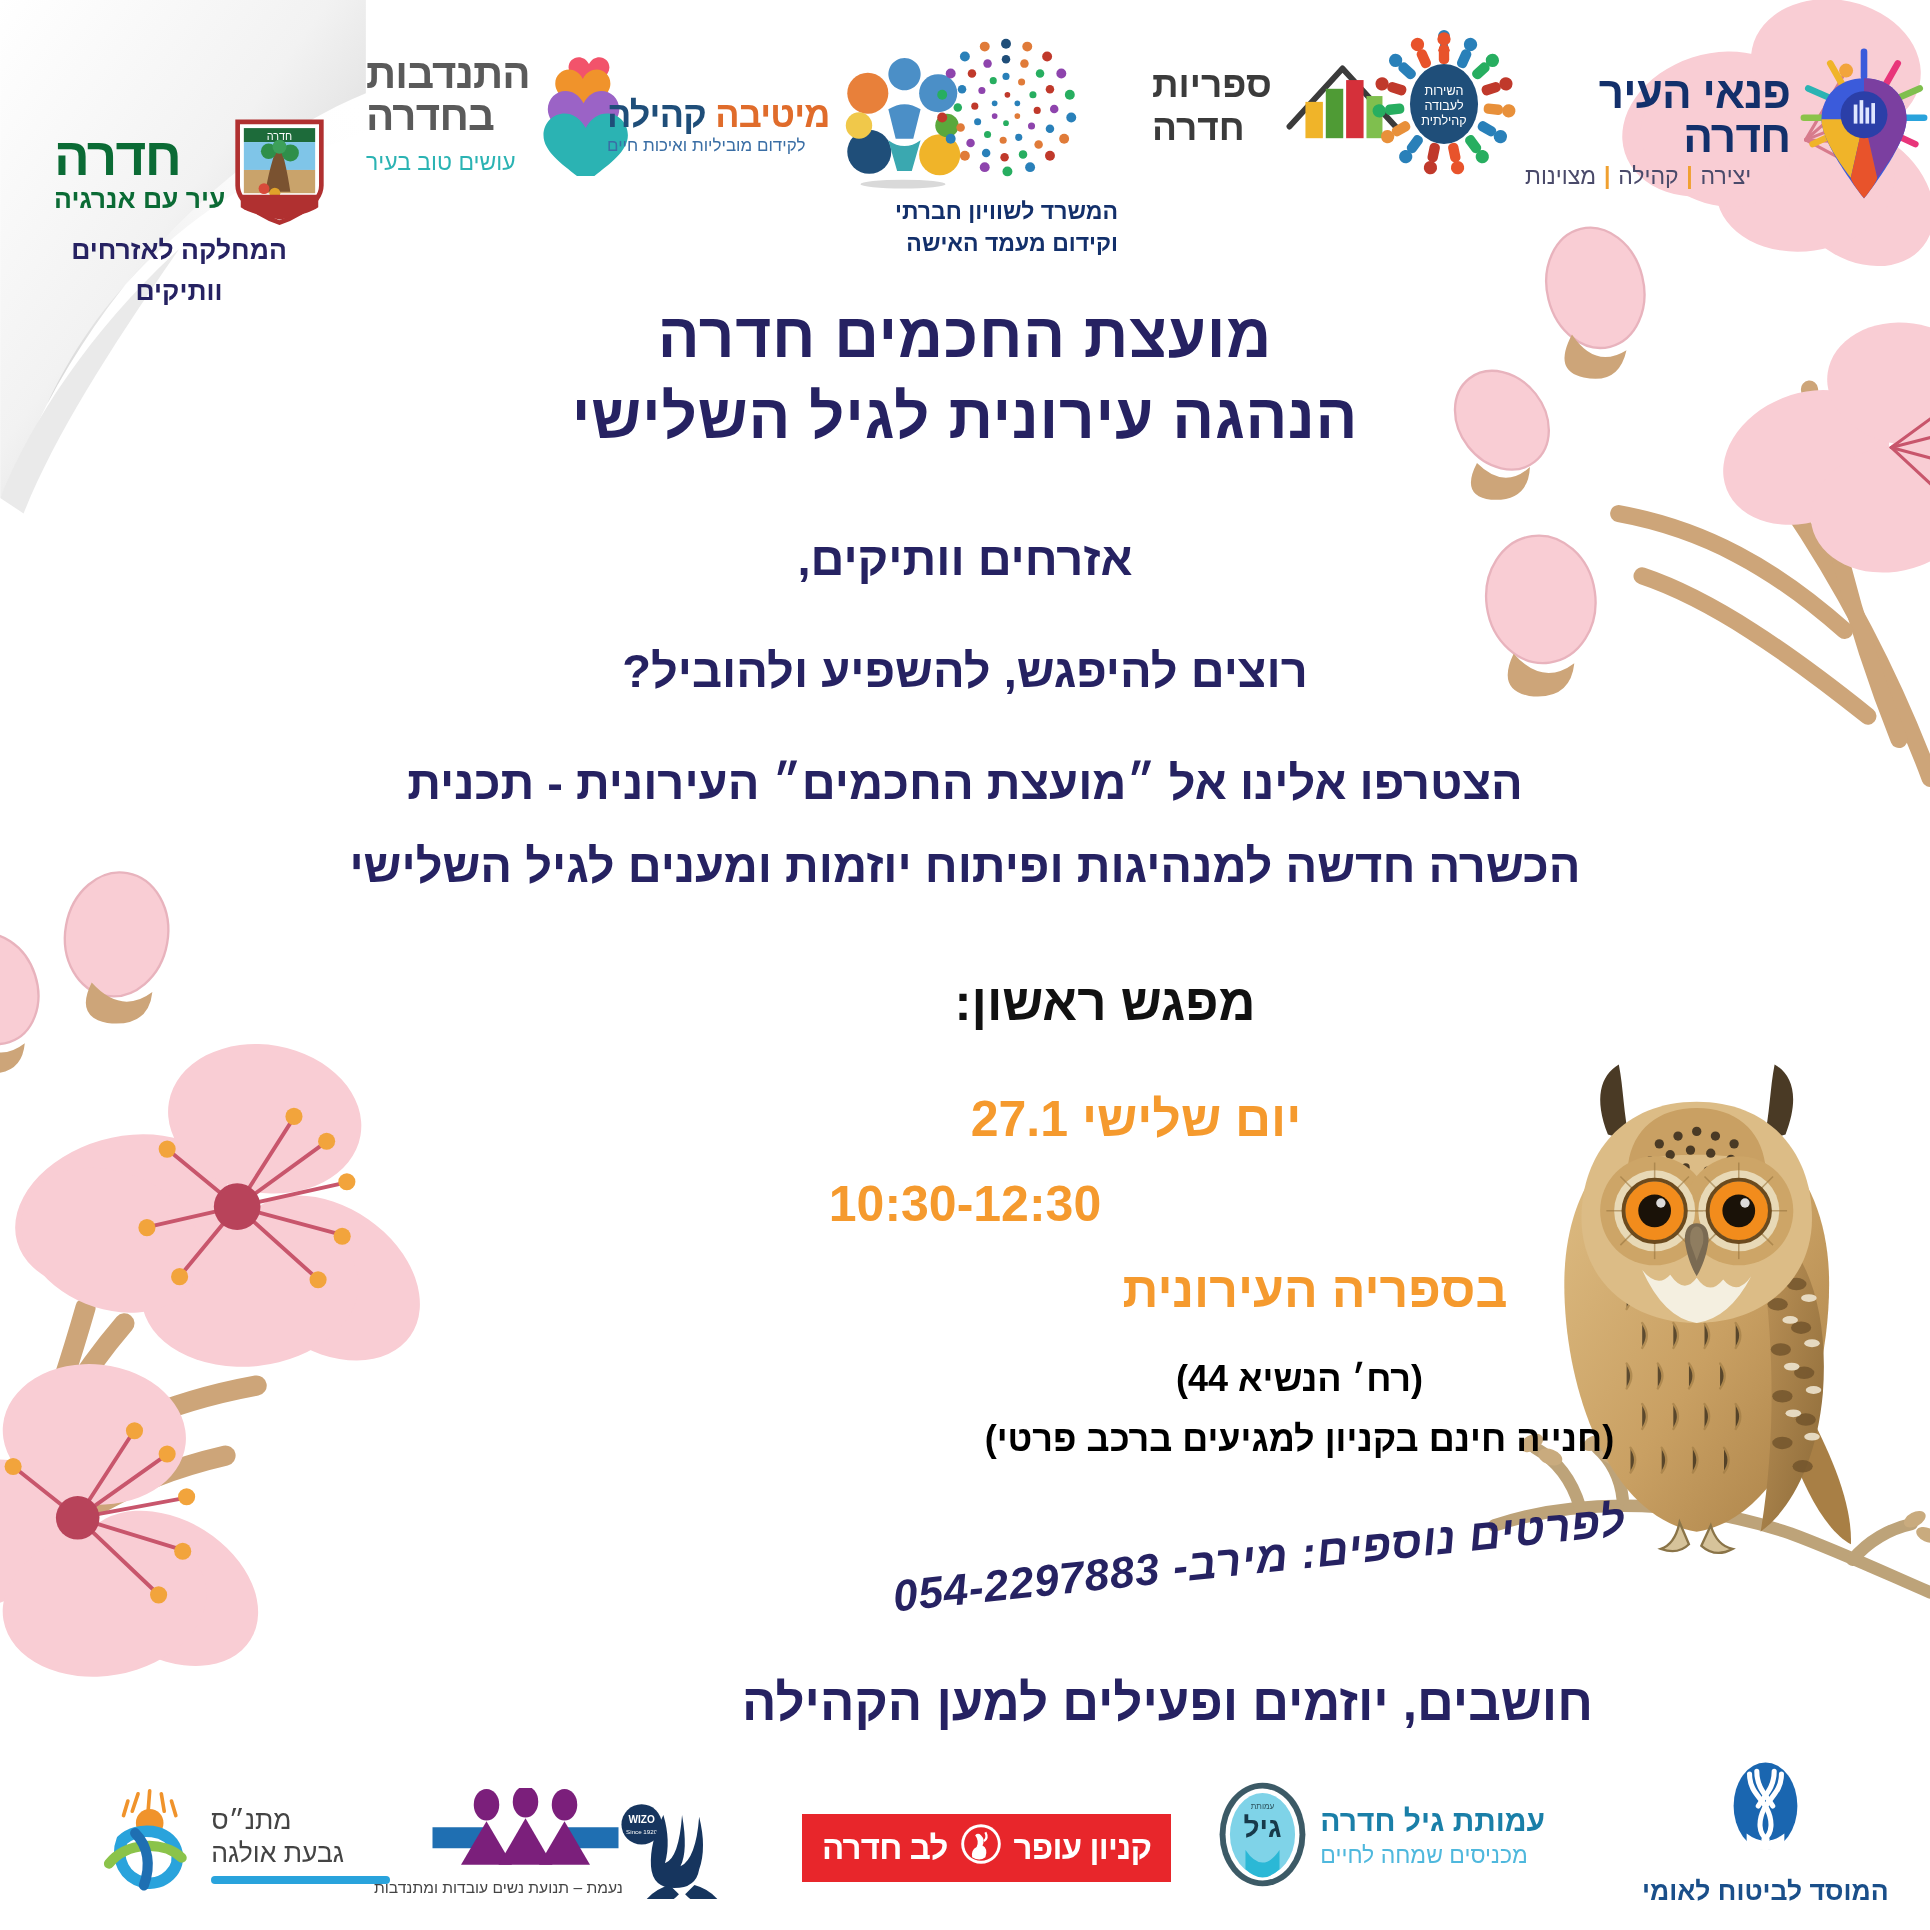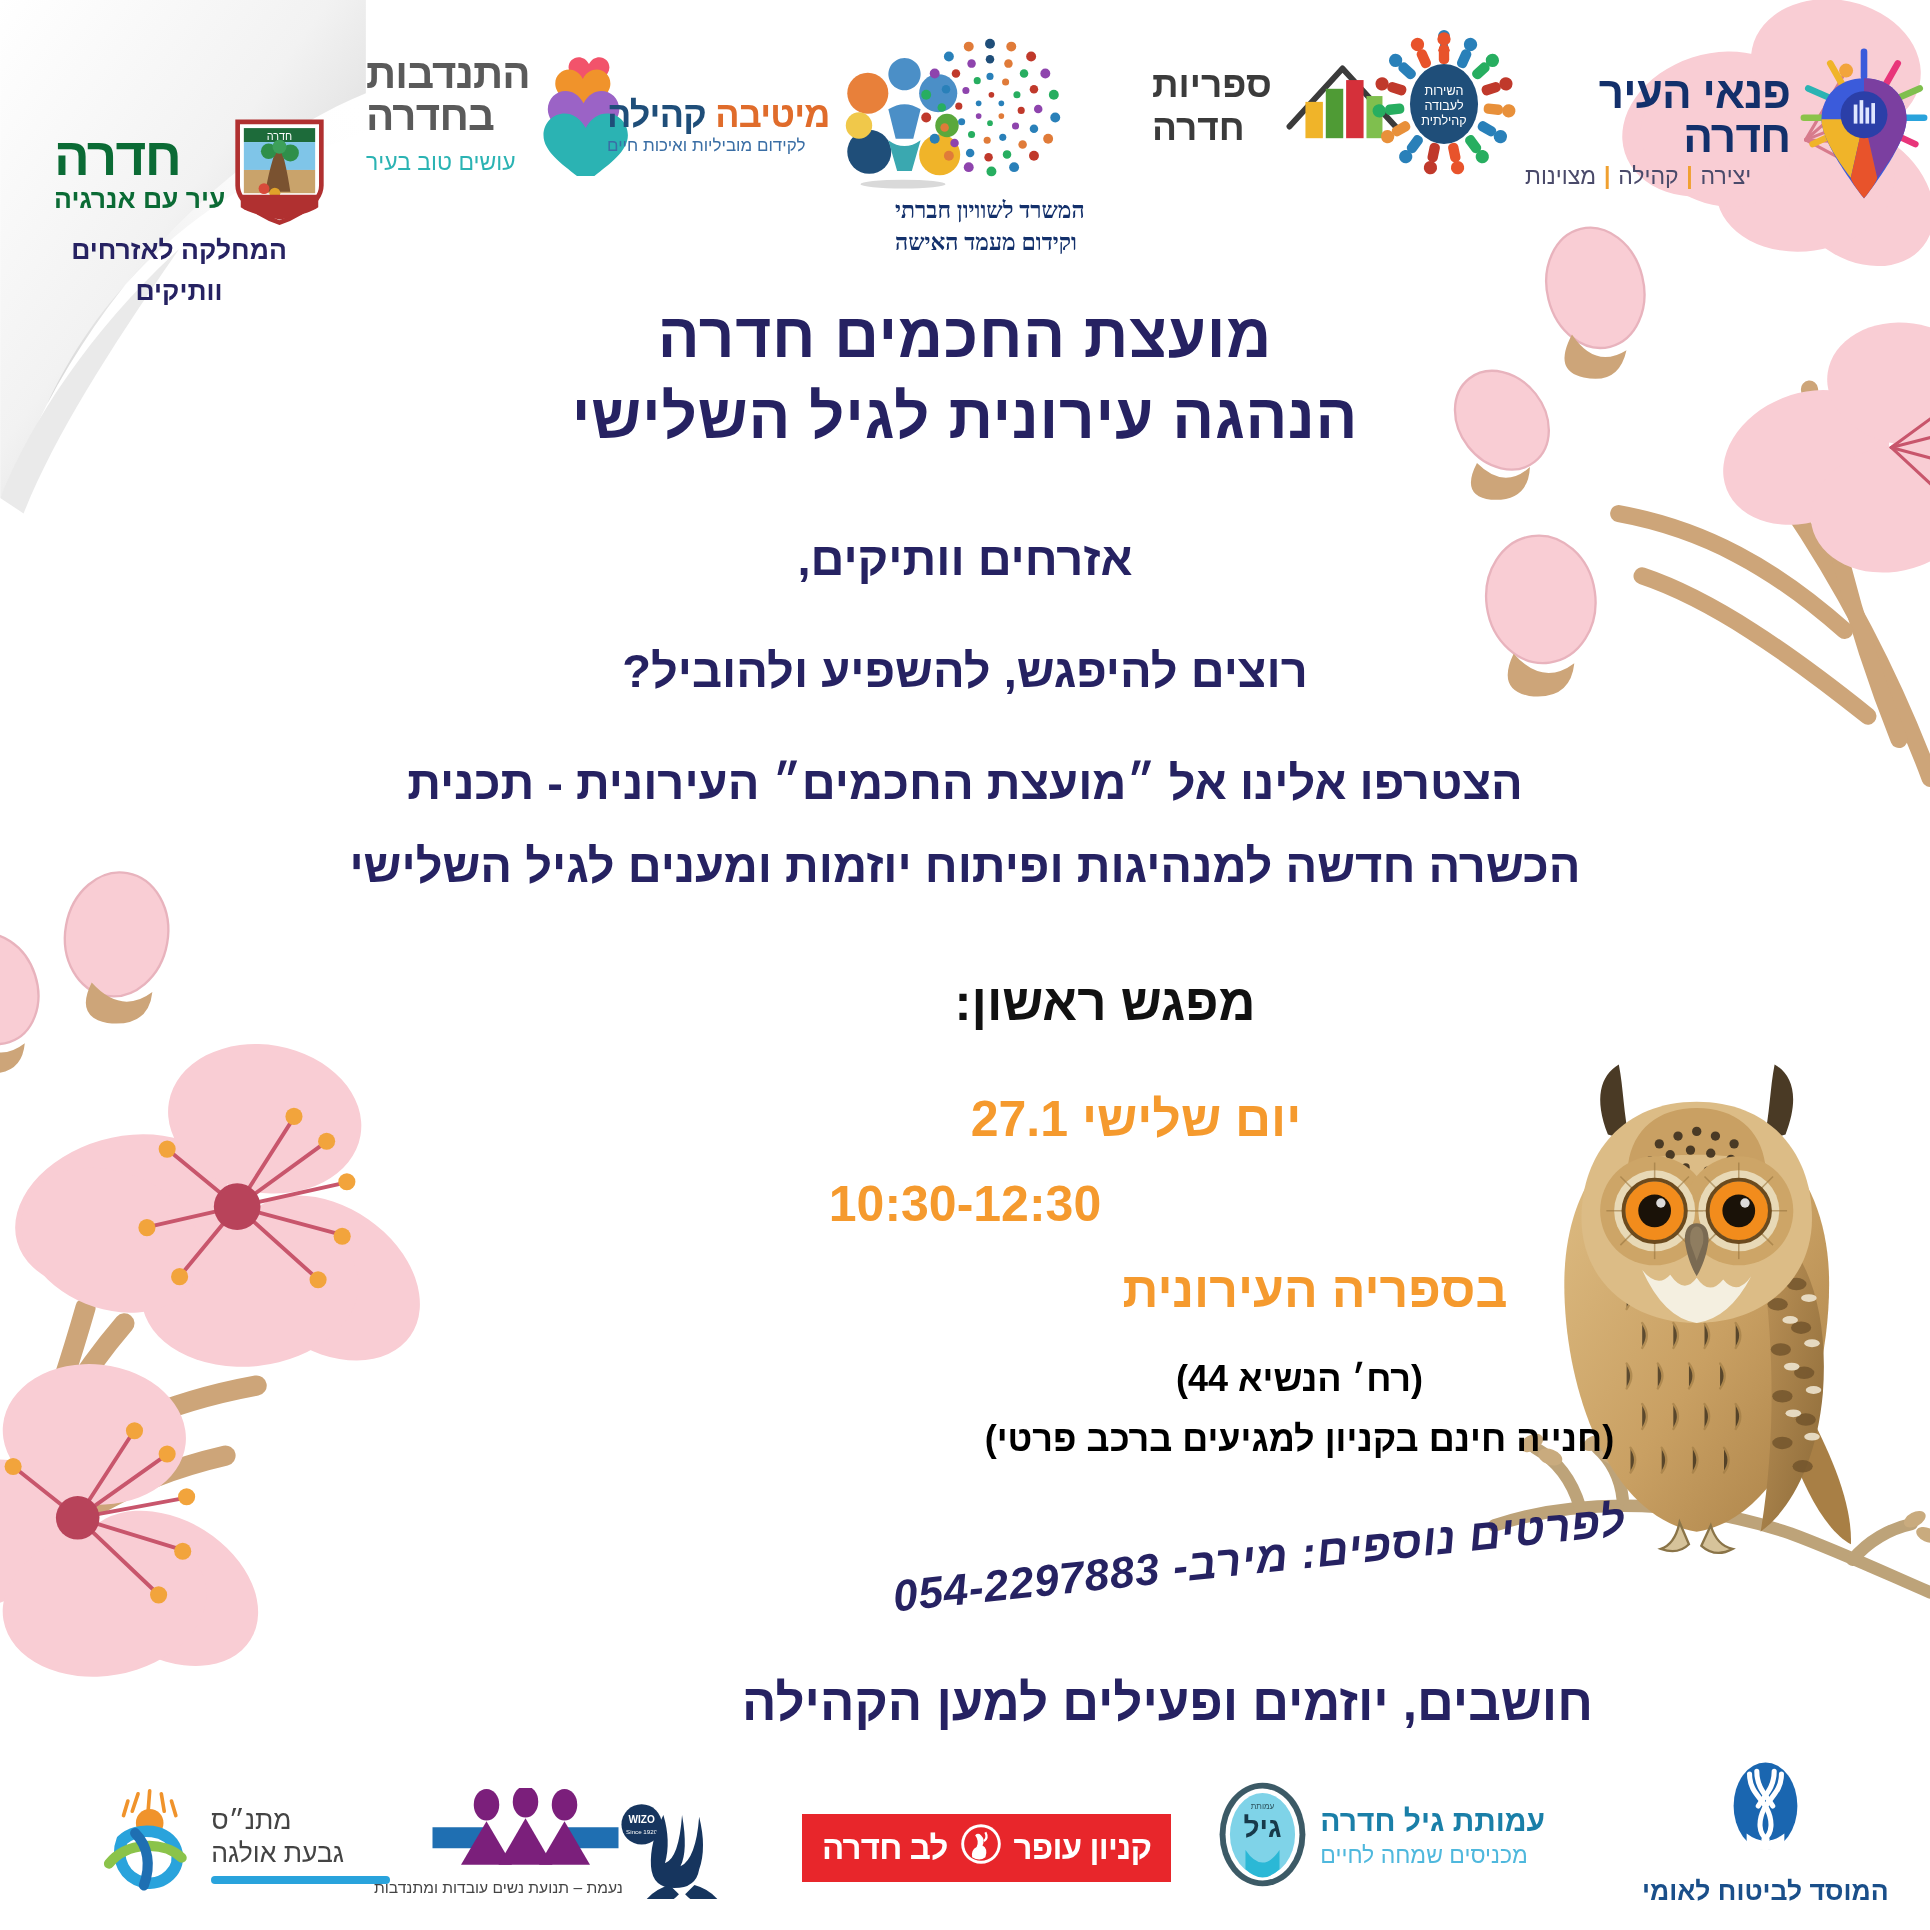--- a/index.html
+++ b/index.html
@@ -43,21 +43,21 @@
 
   
   .lg-kehila{top:58px;left:607px;}
   .lg-kehila .main{font-size:36px;font-weight:bold;letter-spacing:-0.8px;}
   .lg-kehila .main .a{color:#1f4e79;}
   .lg-kehila .main .b{color:#e06c2b;}
   .lg-kehila .sub{font-size:17px;color:#3a6ea5;margin-top:4.7px;}
 
   
   .lg-ministry{top:31px;left:895px;flex-direction:column;gap:4.7px;align-items:center;}
-  .lg-ministry .mtext{font-size:23px;font-weight:bold;color:#13306b;text-align:left;line-height:1.4;font-family:Liberation Serif, serif;}
+  .lg-ministry .mtext{font-size:23px;font-weight:bold;color:#13306b;text-align:right;line-height:1.4;}
 
   
   .lg-libraries{top:51px;left:1152px;}
   .lg-libraries .main{font-size:37px;font-weight:bold;color:#3b3b3b;line-height:1.15;}
 
   
   .lg-service{top:30px;left:1370px;}
 
   
   .lg-pnai{top:47px;left:1525px;}

